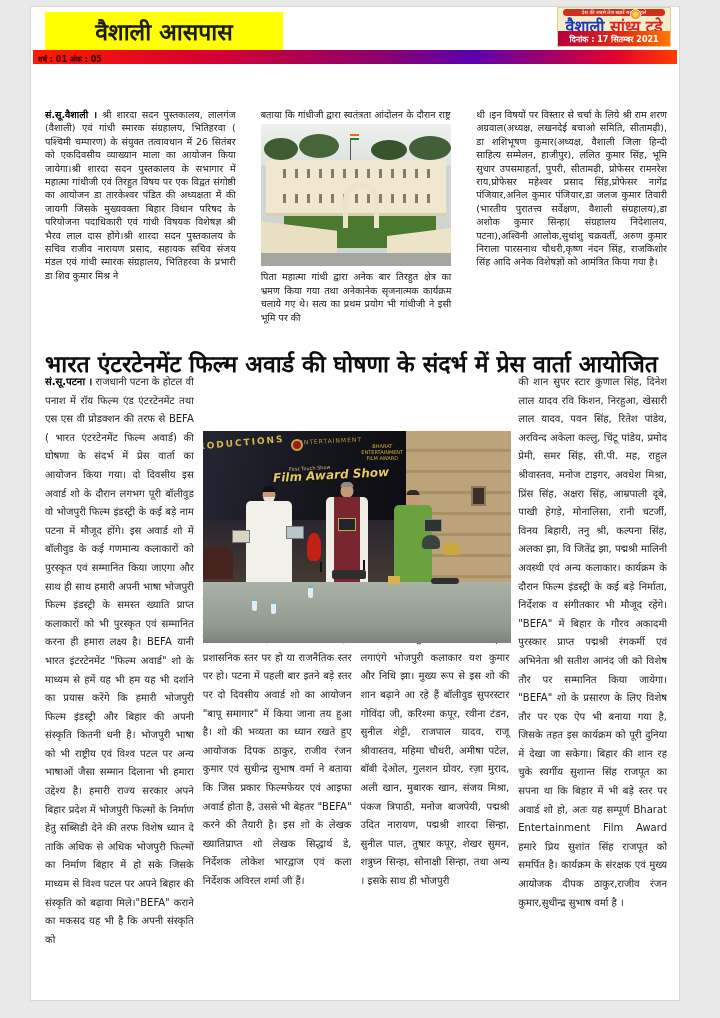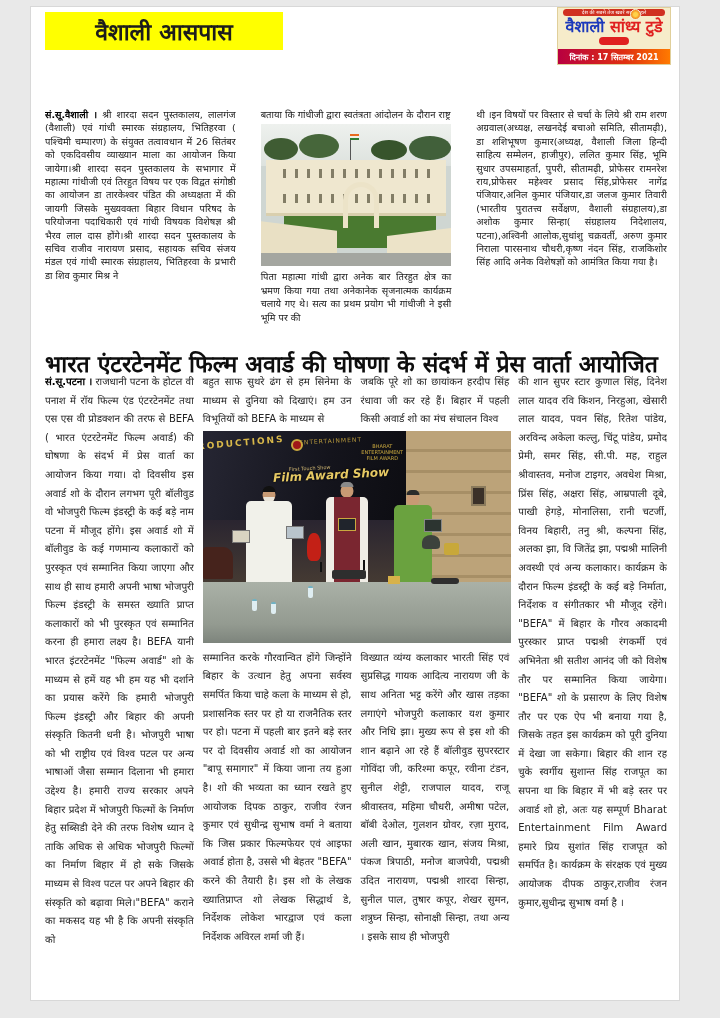--- a/index.html
+++ b/index.html
@@ -7,21 +7,21 @@
   .canvas { position:relative; width:720px; height:1018px; }
   .page { position:absolute; left:30px; top:6px; width:650px; height:995px; background:#ffffff; border:1px solid #d8d8d8; }
 
   
   .masthead-box { position:absolute; left:14px; top:5px; width:238px; height:38px; background:#ffff00; display:flex; align-items:center; justify-content:center; }
   .masthead-box span { font-size:23px; font-weight:bold; color:#1c1c1c; }
   .issue-bar { position:absolute; left:2px; top:43px; right:2px; height:14px;
     background:linear-gradient(90deg,#ff1a00 0%,#d40033 28%,#8a0070 55%,#5c00b0 68%,#a0006a 80%,#e10030 90%,#ff3c00 100%); }
   .issue-text { position:absolute; left:5px; top:3px; font-size:8px; font-weight:bold; color:#2c0400; }
 
-  .logo-box { position:absolute; right:8px; top:0; width:114px; height:58px; background:#f6ecca; border:1px solid #e0cf9a; }
+  .logo-box { position:absolute; right:8px; top:0; width:114px; height:40px; background:#f6ecca; border:1px solid #e0cf9a; }
   .logo-tagline { margin:1px 5px 0; background:#d03020; color:#fff; font-size:5px; line-height:7px; text-align:center; border-radius:5px; padding:0 2px; white-space:nowrap; overflow:hidden; }
   .logo-title { text-align:center; font-size:16px; font-weight:bold; line-height:21px; white-space:nowrap; }
   .logo-title .blue { color:#1c39bb; }
   .logo-title .red { color:#e02020; }
   .logo-sun { position:absolute; top:1px; left:72px; width:11px; height:11px; border-radius:50%; background:radial-gradient(circle at 50% 50%, #ffd24a 30%, #f07a12 75%); border:1px solid #f6f0d8; }
   .logo-pill { width:30px; height:8px; margin:0 auto; background:#e02020; border-radius:4px; }
   .logo-dateband { position:absolute; left:0; right:0; bottom:0; height:15px; background:linear-gradient(90deg,#b80040,#e03010 60%,#ff7a00); color:#ffffff; font-size:8px; font-weight:bold; display:flex; align-items:center; justify-content:center; }
 
   
   .headline1 { position:absolute; left:14px; top:64px; right:14px; font-size:24px; font-weight:bold; color:#0d0d0d; white-space:nowrap; }
@@ -90,20 +90,23 @@
       <div class="logo-tagline">देश की सबसे तेज खबरें सबसे पहले</div>
       <div class="logo-sun"></div>
       <div class="logo-title">
         <span class="blue">वैशाली</span>
         <span class="red">सांध्य टुडे</span>
       </div>
       <div class="logo-pill"></div>
       <div class="logo-dateband">दिनांक : 17 सितम्बर 2021</div>
     </div>
 
+    <div class="issue-bar">
+      <span class="issue-text">वर्ष : 01 अंक : 05</span>
+    </div>
 
 
     <div class="article1">
       <p><b>सं.सू.वैशाली ।</b><span> श्री शारदा सदन पुस्तकालय, लालगंज (वैशाली) एवं गांधी स्मारक संग्रहालय, भितिहरवा ( पश्चिमी चम्पारण) के संयुक्त तत्वावधान में 26 सितंबर को एकदिवसीय व्याख्यान माला का आयोजन किया जायेगा।श्री शारदा सदन पुस्तकालय के सभागार में महात्मा गांधीजी एवं तिरहुत विषय पर एक विद्वत संगोष्ठी का आयोजन डा तारकेश्वर पंडित की अध्यक्षता में की जायगी जिसके मुख्यवक्ता बिहार विधान परिषद के परियोजना पदाधिकारी एवं गांधी विषयक विशेषज्ञ श्री भैरव लाल दास होंगे।श्री शारदा सदन पुस्तकालय के सचिव राजीव नारायण प्रसाद, सहायक सचिव संजय मंडल एवं गांधी स्मारक संग्रहालय, भितिहरवा के प्रभारी डा शिव कुमार मिश्र ने</span></p>
 
       <div>
         <span>बताया कि गांधीजी द्वारा स्वतंत्रता आंदोलन के दौरान राष्ट्र</span>
         <div class="photo1">
           <div class="p1-sky"></div>
           <div class="p1-tree" style="top:14px;left:2%;width:34px;height:22px;"></div>
@@ -127,27 +130,25 @@
 
       <p>थी ।इन विषयों पर विस्तार से चर्चा के लिये  श्री राम शरण अग्रवाल(अध्यक्ष, लखनदेई बचाओ समिति, सीतामढ़ी), डा शशिभूषण कुमार(अध्यक्ष, वैशाली जिला हिन्दी साहित्य सम्मेलन, हाजीपुर), ललित कुमार सिंह, भूमि सुधार उपसमाहर्ता, पुपरी, सीतामढ़ी,  प्रोफेसर रामनरेश राय,प्रोफेसर महेश्वर प्रसाद सिंह,प्रोफेसर नागेंद्र पंजियार,अनिल कुमार पंजियार,डा जलज कुमार तिवारी (भारतीय पुरातत्त्व सर्वेक्षण, वैशाली संग्रहालय),डा अशोक कुमार सिन्हा( संग्रहालय निदेशालय, पटना),अश्विनी आलोक,सुधांशु चक्रवर्ती, अरुण कुमार निराला पारसनाथ चौधरी,कृष्ण नंदन सिंह, राजकिशोर सिंह आदि अनेक विशेषज्ञों को आमंत्रित किया गया है।</p>
     </div>
 
     <div class="headline2">भारत एंटरटेनमेंट फिल्म अवार्ड की घोषणा के संदर्भ में प्रेस वार्ता आयोजित</div>
 
     <div class="article2">
       <p><b>सं.सू.पटना ।</b><span> राजधानी पटना के होटल वी पनाश में रॉय फिल्म एंड एंटरटेनमेंट तथा एस एस वी प्रोडक्शन की तरफ से BEFA (  भारत एंटरटेनमेंट फिल्म अवार्ड) की घोषणा के संदर्भ में प्रेस वार्ता का आयोजन किया गया। दो दिवसीय इस अवार्ड शो के दौरान लगभग पूरी बॉलीवुड वो भोजपुरी फिल्म इंडस्ट्री के कई बड़े नाम पटना में मौजूद होंगे। इस अवार्ड शो में बॉलीवुड के कई गणमान्य कलाकारों को पुरस्कृत एवं सम्मानित किया जाएगा और साथ ही साथ हमारी अपनी भाषा भोजपुरी फिल्म इंडस्ट्री के समस्त ख्याति प्राप्त कलाकारों को भी पुरस्कृत एवं सम्मानित करना ही हमारा लक्ष्य है। BEFA यानी भारत इंटरटेनमेंट "फिल्म अवार्ड" शो के माध्यम से हमें यह भी हम यह भी दर्शाने का प्रयास करेंगे कि हमारी भोजपुरी फिल्म इंडस्ट्री और बिहार की अपनी संस्कृति कितनी धनी है। भोजपुरी भाषा को भी राष्ट्रीय एवं विश्व पटल पर अन्य भाषाओं जैसा सम्मान दिलाना भी हमारा उद्देश्य है। हमारी राज्य सरकार अपने बिहार प्रदेश में भोजपुरी फिल्मों के निर्माण हेतु सब्सिडी देने की तरफ विशेष ध्यान दे ताकि अधिक से अधिक भोजपुरी फिल्मों का निर्माण बिहार में हो सके जिसके माध्यम से विश्व पटल पर अपने बिहार की संस्कृति को बढ़ावा मिले।"BEFA" कराने का मकसद यह भी है कि अपनी संस्कृति को</span></p>
 
       <div>
-        <p>बहुत साफ सुथरे ढंग से हम सिनेमा के माध्यम से दुनिया को दिखाएं। हम उन विभूतियों को BEFA के माध्यम से</p>
         <div class="ph-spacer"></div>
         <p>सम्मानित करके गौरवान्वित होंगे जिन्होंने बिहार के उत्थान हेतु अपना सर्वस्व समर्पित किया चाहे कला के माध्यम से हो, प्रशासनिक स्तर पर हो या राजनैतिक स्तर पर हो। पटना में पहली बार इतने बड़े स्तर पर दो दिवसीय अवार्ड शो का आयोजन "बापू समागार" में किया जाना तय हुआ है। शो की भव्यता का ध्यान रखते हुए आयोजक दिपक ठाकुर, राजीव रंजन कुमार एवं सुधीन्द्र सुभाष वर्मा ने बताया कि जिस प्रकार फिल्मफेयर एवं आइफा अवार्ड होता है, उससे भी बेहतर "BEFA" करने की तैयारी है। इस शो के लेखक ख्यातिप्राप्त शो लेखक सिद्धार्थ डे, निर्देशक लोकेश भारद्वाज एवं कला निर्देशक अविरल शर्मा जी हैं।</p>
       </div>
 
       <div>
-        <p>जबकि पूरे शो का छायांकन हरदीप सिंह रंधावा जी कर रहे हैं। बिहार में पहली किसी अवार्ड शो का मंच संचालन विश्व</p>
         <div class="ph-spacer"></div>
         <p>विख्यात व्यंग्य कलाकार भारती सिंह एवं सुप्रसिद्ध गायक आदित्य नारायण जी के साथ अनिता भट्ट करेंगे और खास तड़का लगाएंगे भोजपुरी कलाकार यश कुमार और निधि झा।  मुख्य रूप से इस शो की शान बढ़ाने आ रहे हैं बॉलीवुड सुपरस्टार गोविंदा जी, करिश्मा कपूर, रवीना टंडन, सुनील शेट्टी, राजपाल यादव, राजू श्रीवास्तव, महिमा चौधरी, अमीषा पटेल, बॉबी देओल, गुलशन ग्रोवर, रज़ा मुराद, अली खान, मुबारक खान, संजय मिश्रा, पंकज त्रिपाठी, मनोज बाजपेयी, पद्मश्री उदित नारायण, पद्मश्री शारदा सिन्हा, सुनील पाल, तुषार कपूर, शेखर सुमन, शत्रुघ्न सिन्हा, सोनाक्षी सिन्हा, तथा अन्य । इसके साथ ही भोजपुरी</p>
       </div>
 
       <p>की शान सुपर स्टार कुणाल सिंह, दिनेश लाल यादव रवि किशन, निरहुआ, खेसारी लाल यादव, पवन सिंह, रितेश पांडेय, अरविन्द अकेला कल्लु, चिंटू पांडेय, प्रमोद प्रेमी, समर सिंह, सी.पी. मह, राहुल श्रीवास्तव, मनोज टाइगर, अवधेश मिश्रा, प्रिंस सिंह, अक्षरा सिंह, आम्रपाली दूबे, पाखी हेगड़े, मोनालिसा, रानी चटर्जी, विनय बिहारी, तनु श्री, कल्पना सिंह, अलका झा, वि जितेंद्र झा, पद्मश्री मालिनी अवस्थी एवं अन्य कलाकार। कार्यक्रम के दौरान फिल्म इंडस्ट्री के कई बड़े निर्माता, निर्देशक व संगीतकार भी मौजूद रहेंगे। "BEFA" में बिहार के गौरव अकादमी पुरस्कार प्राप्त पद्मश्री रंगकर्मी एवं अभिनेता श्री सतीश आनंद जी को विशेष तौर पर सम्मानित किया जायेगा। "BEFA" शो के प्रसारण के लिए विशेष तौर पर एक ऐप भी बनाया गया है, जिसके तहत इस कार्यक्रम को पूरी दुनिया में देखा जा सकेगा। बिहार की शान रह चुके स्वर्गीय सुशान्त सिंह राजपूत का सपना था कि बिहार में भी बड़े स्तर पर अवार्ड शो हो, अतः यह सम्पूर्ण Bharat Entertainment Film Award हमारे प्रिय सुशांत सिंह राजपूत को समर्पित है। कार्यक्रम के संरक्षक एवं मुख्य आयोजक दीपक ठाकुर,राजीव रंजन कुमार,सुधीन्द्र सुभाष वर्मा है ।</p>
 
       <div class="photo2">
         <div class="p2-wall"></div>
         <div class="p2-frame"></div>
         <div class="p2-dim"></div>

